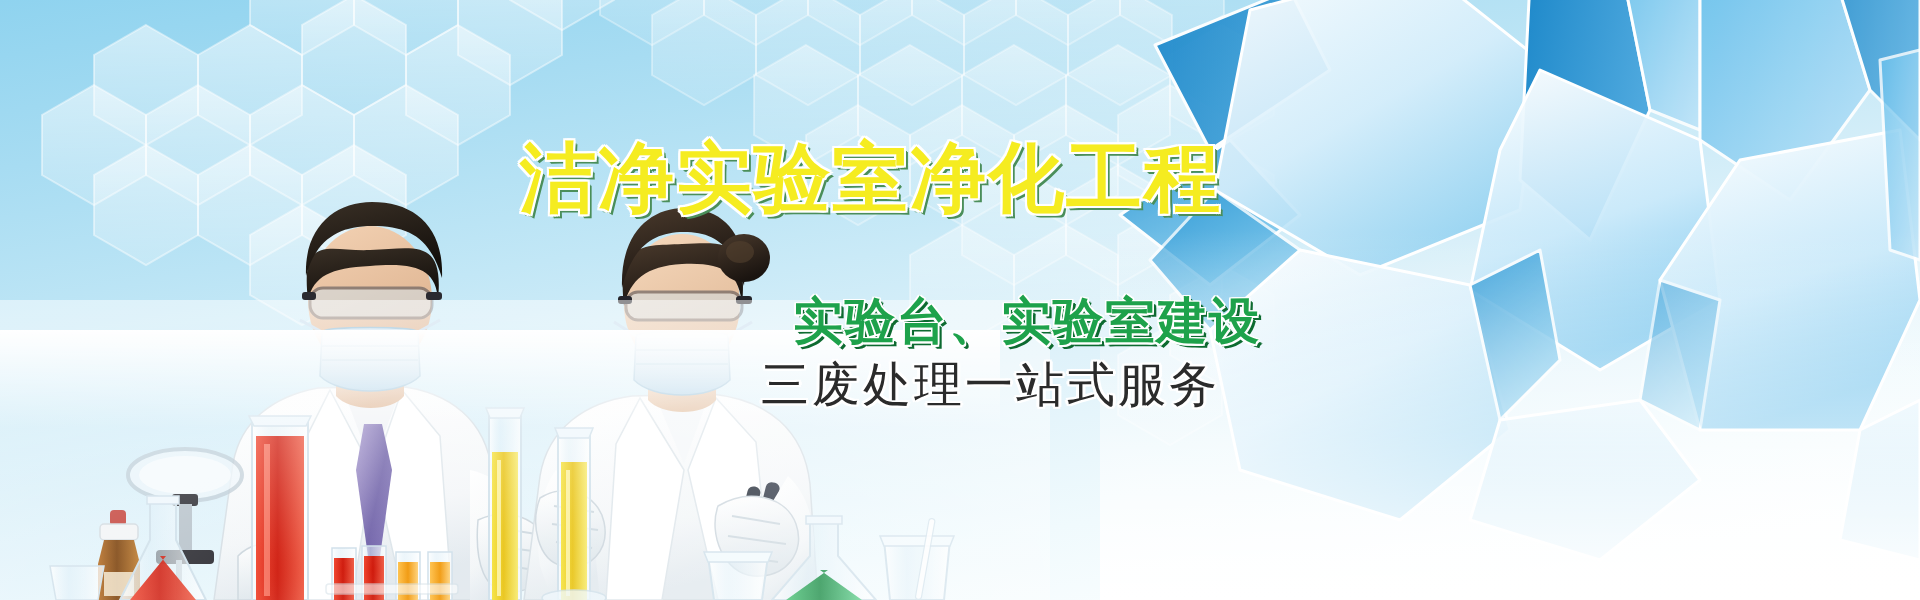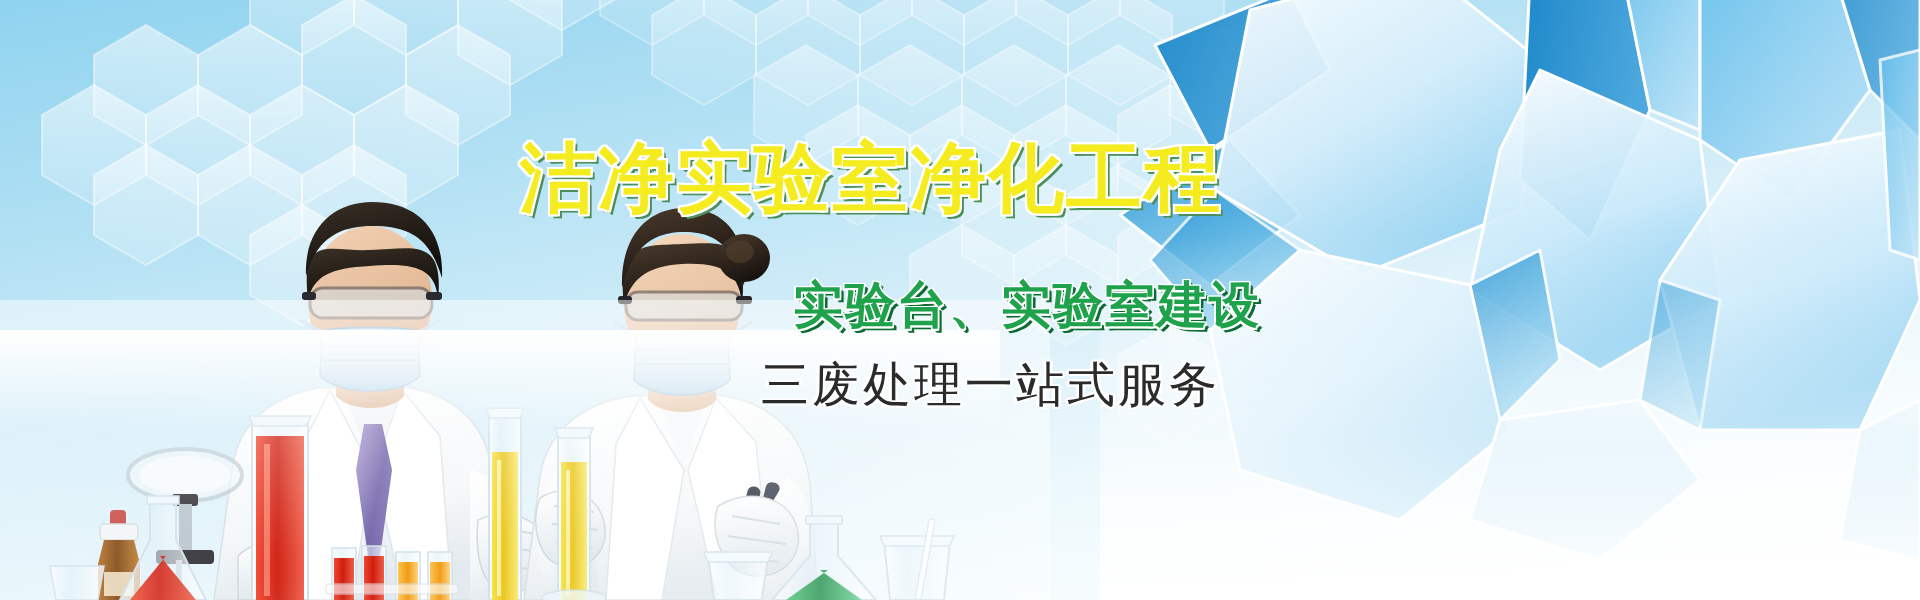--- a/index.html
+++ b/index.html
@@ -39,21 +39,21 @@
   #title-main .glyphs{
     display:inline-block;
     text-shadow:
       -2px -2px 0 #ffffff, 0 -2px 0 #ffffff, 2px -2px 0 #ffffff,
       -2px  0   0 #ffffff,                  2px  0   0 #ffffff,
       -2px  2px 0 #ffffff, 0  2px 0 #ffffff, 2px  2px 0 #ffffff,
        3px  3px 0 #4b8f5a, 4px 4px 0 #4b8f5a;
   }
 
   #title-sub{
-    left:793px;top:280px;
+    left:793px;top:296px;
     font-size:50px;
     font-weight:bold;
     letter-spacing:2px;
     color:#1ea24b;
   }
   #title-sub .glyphs{
     display:inline-block;
     text-shadow:
       -1.5px -1.5px 0 #ffffff, 0 -1.5px 0 #ffffff, 1.5px -1.5px 0 #ffffff,
       -1.5px  0    0 #ffffff,                      1.5px  0    0 #ffffff,

